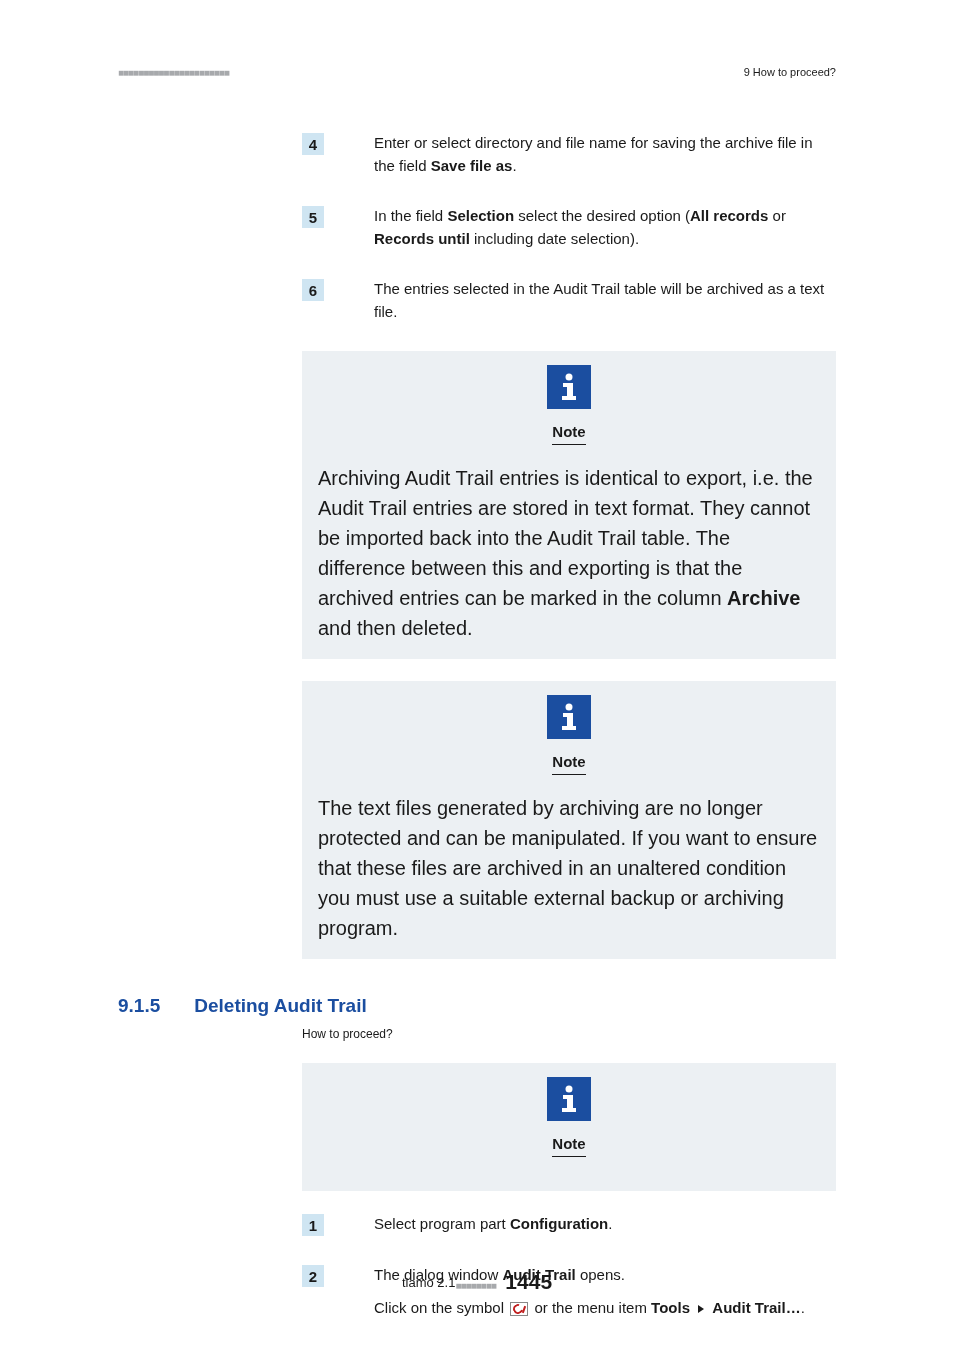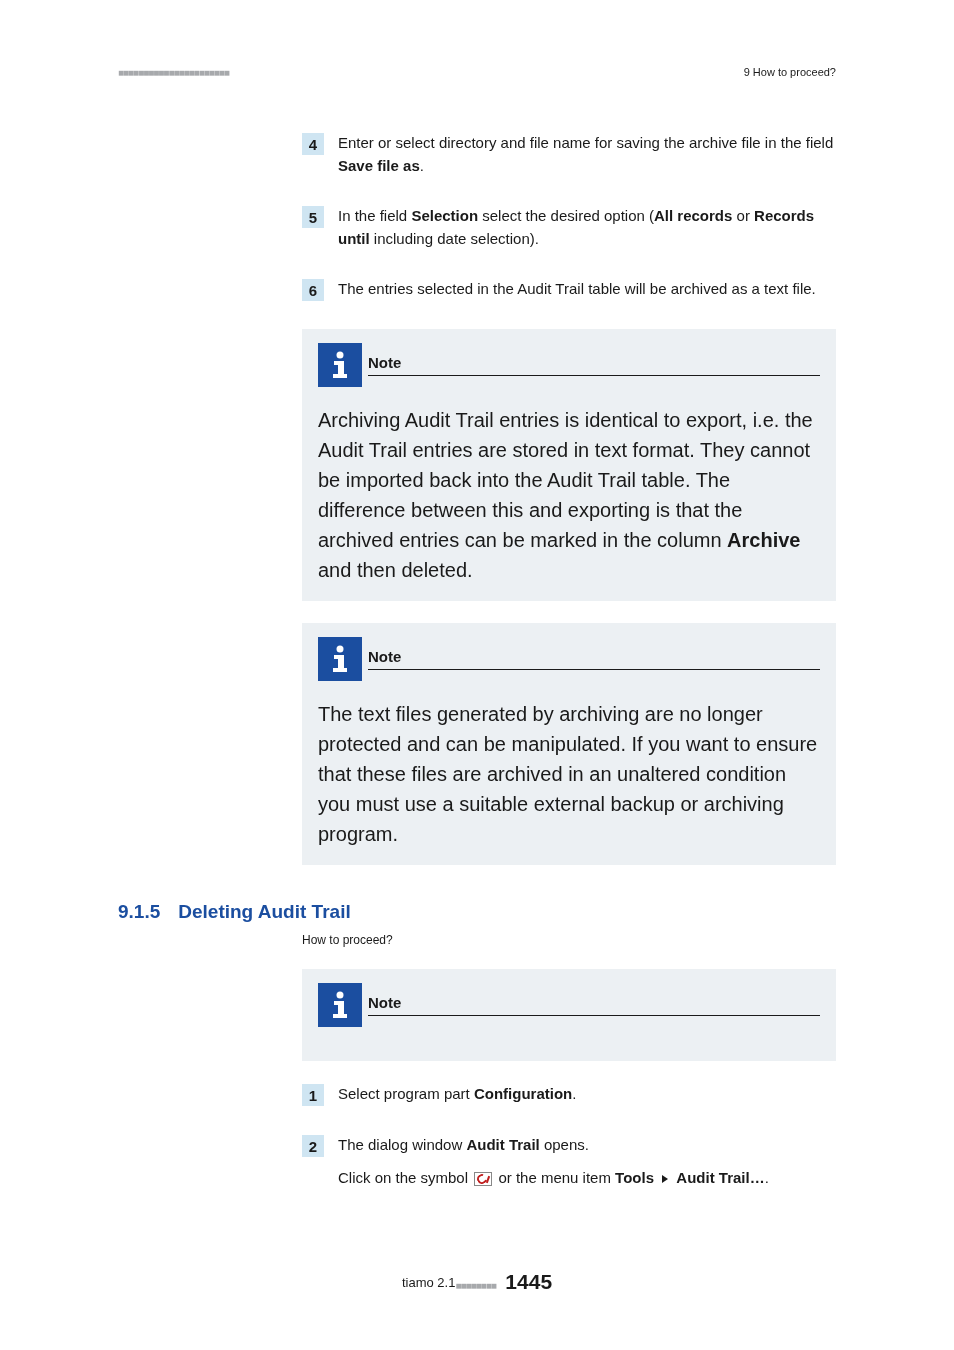--- a/index.html
+++ b/index.html
@@ -51,33 +51,35 @@
     flex-shrink: 0;
     margin-top: 1px;
   }
   .step-body {
     font-size: 15px;
     line-height: 1.5;
     flex: 1;
   }
   .step-body p {
     margin-bottom: 10px;
+    margin-left: 36px;
   }
   .step-body p:last-child { margin-bottom: 0; }
   .bold { font-weight: bold; }
   .note-box {
     background: #ecf0f3;
     padding: 14px 16px 16px 16px;
     margin: 0 0 22px 0;
   }
   .note-head {
     display: flex;
     align-items: center;
-    gap: 6px;
+    gap: 14px;
     margin-bottom: 18px;
+    flex-direction: column;
   }
   .info-icon {
     width: 44px;
     height: 44px;
     background: #1b4ea0;
     display: flex;
     align-items: center;
     justify-content: center;
     flex-shrink: 0;
   }
@@ -96,21 +98,21 @@
     height: 1px;
     background: #1a1a1a;
     width: 100%;
   }
   .note-text {
     font-size: 20px;
     line-height: 1.5;
   }
   .section-heading {
     display: flex;
-    gap: 18px;
+    gap: 34px;
     margin-top: 36px;
     margin-bottom: 10px;
     color: #1b4ea0;
     font-weight: bold;
     font-size: 19px;
   }
   .howto {
     margin-left: 184px;
     font-size: 12px;
     margin-bottom: 22px;

